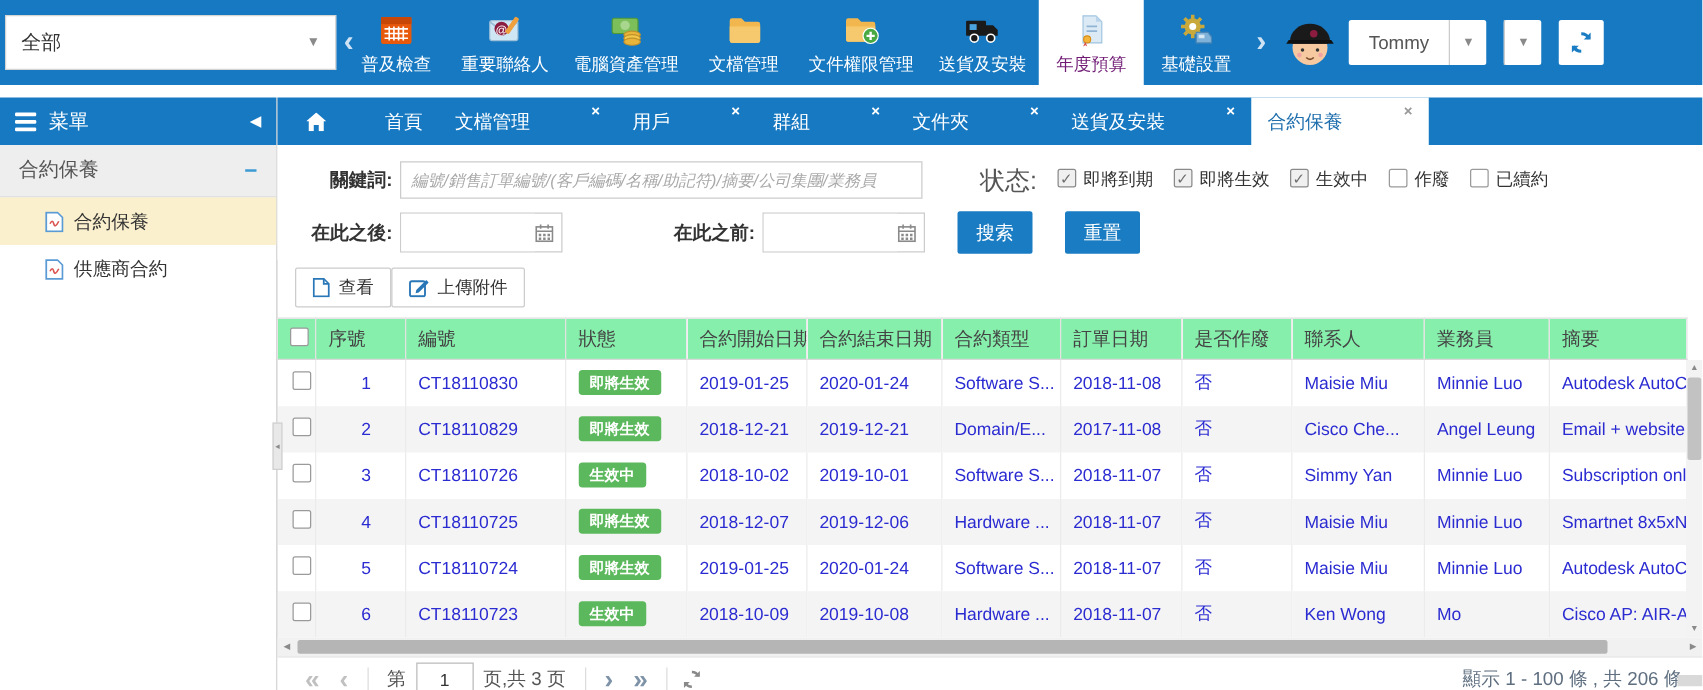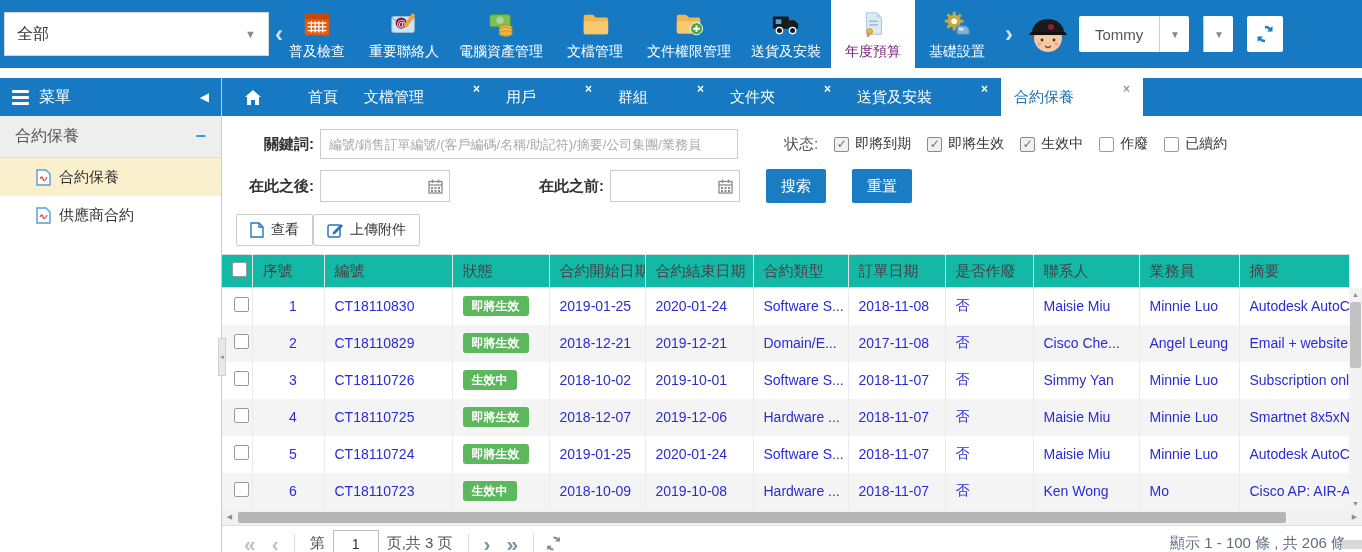--- a/index.html
+++ b/index.html
@@ -53,25 +53,25 @@
   .tab .x { margin-left:9px; font-size:12px; font-weight:bold; position:relative; top:-8px; color:#fff; cursor:pointer; }
   .tab.active { background:#fff; color:#1f6fae; }
   .tab.active .x { color:#999; }
   .tab .home-ico { margin-right:7px; display:inline-flex; }
 
   
   .filterpanel { background:#fff; padding-top:8px; flex:none; }
   .frow { display:flex; align-items:center; height:40px; }
   .flabel { width:92px; text-align:right; font-size:15px; color:#333; font-weight:600; flex:none; }
   .kw-input { width:418px; height:30px; border:1px solid #ccc; margin-left:6px; padding:0 8px; font-size:13px; color:#8b5cf6;
-    font-family:"Liberation Sans","DejaVu Sans",sans-serif; }
+    font-family:"Liberation Sans","DejaVu Sans",sans-serif;font-style:italic; }
   .kw-input::placeholder { color:#a9a9a9; }
-  .status-label { margin-left:46px; font-size:15px; color:#555; flex:none; }
+  .status-label { margin-left:46px; font-size:20px; color:#555; flex:none; }
   .cbgroup { display:flex; align-items:center; }
-  .cbitem { display:flex; align-items:center; margin-left:16px; cursor:pointer; }
+  .cbitem { display:flex; align-items:flex-start; margin-left:16px; cursor:pointer; }
   .cb { width:15px; height:15px; border:1px solid #9a9a9a; border-radius:2px; background:#fff; display:inline-flex;
     align-items:center; justify-content:center; }
   .cb.checked { background:#f0f0f0; border-color:#8a8a8a; }
   .cb.checked::after { content:"✓"; font-size:12px; font-weight:bold; color:#6e6e6e; }
   .cbitem .cbl { font-size:14px; color:#333; margin-left:6px; }
   .date-wrap { width:130px; height:32px; border:1px solid #ccc; margin-left:6px; display:flex; align-items:center; }
   .date-wrap input { border:none; outline:none; flex:1; min-width:0; height:100%; padding:0 6px; font-size:13px; }
   .date-wrap .cal-ico { margin-right:6px; display:inline-flex; cursor:pointer; }
   .gap60 { width:62px; flex:none; }
   .btn-blue { height:34px; padding:0 15px; background:#1a7cc2; color:#fff; border:none; border-radius:2px;
@@ -79,21 +79,21 @@
 
   
   .toolbar { padding:6px 0 8px 14px; display:flex; flex:none; }
   .tool-btn { height:32px; display:inline-flex; align-items:center; gap:7px; background:#fff; border:1px solid #ccc;
     border-radius:2px; padding:0 13px; font-size:14px; color:#333; cursor:pointer; font-family:inherit; }
 
   
   .tablewrap { position:relative; flex:none; }
   table.grid { border-collapse:collapse; table-layout:fixed; width:1127px; }
   table.grid th { height:33px; font-size:15px; color:#444; font-weight:normal; text-align:left; padding-left:10px;
-    border-right:1px solid #e2e2e2; border-top:1px solid #ddd; border-bottom:1px solid #d8d8d8; background:#14b8a6;
+    border-right:1px solid #e2e2e2; border-top:1px solid #ddd; border-bottom:1px solid #d8d8d8; background:#86efac;
     white-space:nowrap; overflow:hidden; }
   table.grid td { height:37px; font-size:14px; color:#2b2bd2; padding-left:10px; border-right:1px solid #ebebeb;
     white-space:nowrap; overflow:hidden; }
   table.grid tr.alt td { background:#f4f4f4; }
   th.c-cb, td.c-cb { text-align:center; padding-left:0; }
   th.c-serial { padding-left:22px; }
   td.c-serial { text-align:center; padding-left:0; }
   .badge { display:inline-block; background:#5cb85c; color:#fff; font-size:12px; font-weight:bold;
     padding:4px 9px; border-radius:3px; line-height:1; }
   

